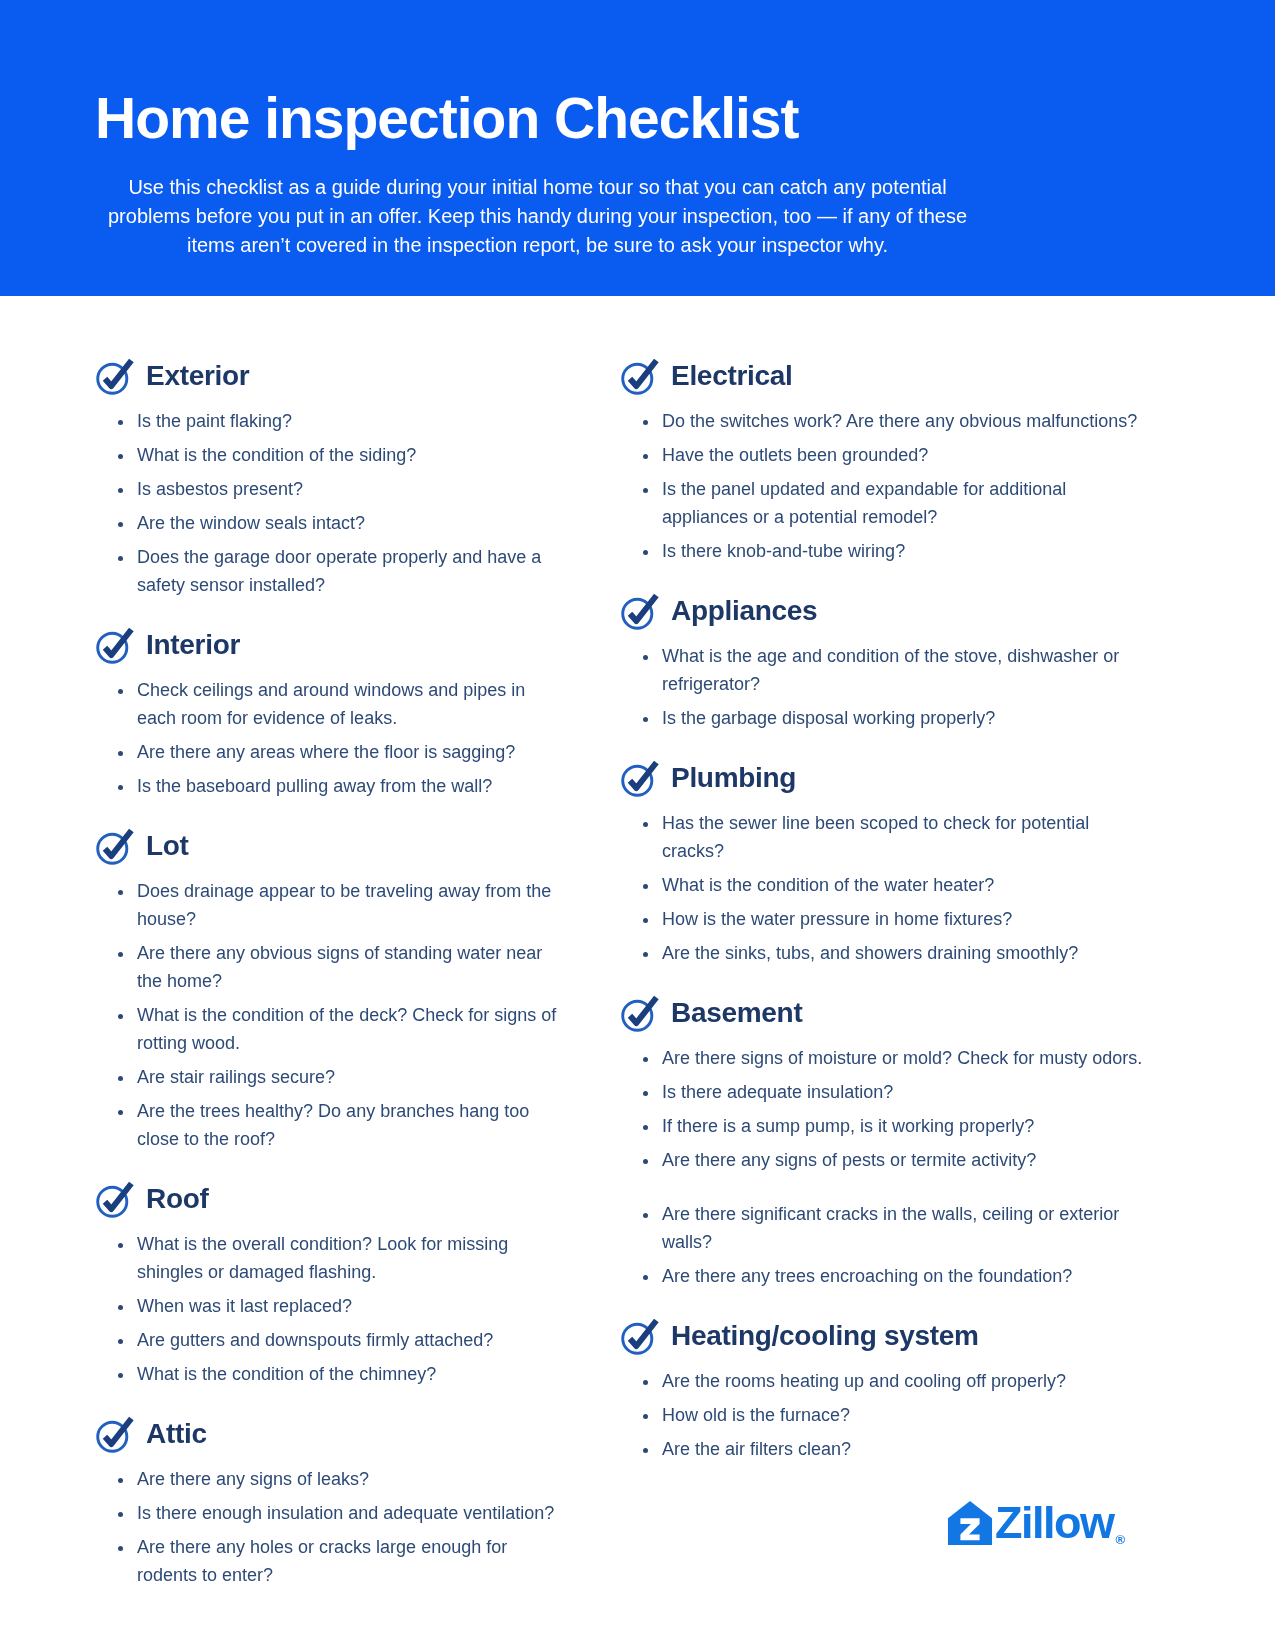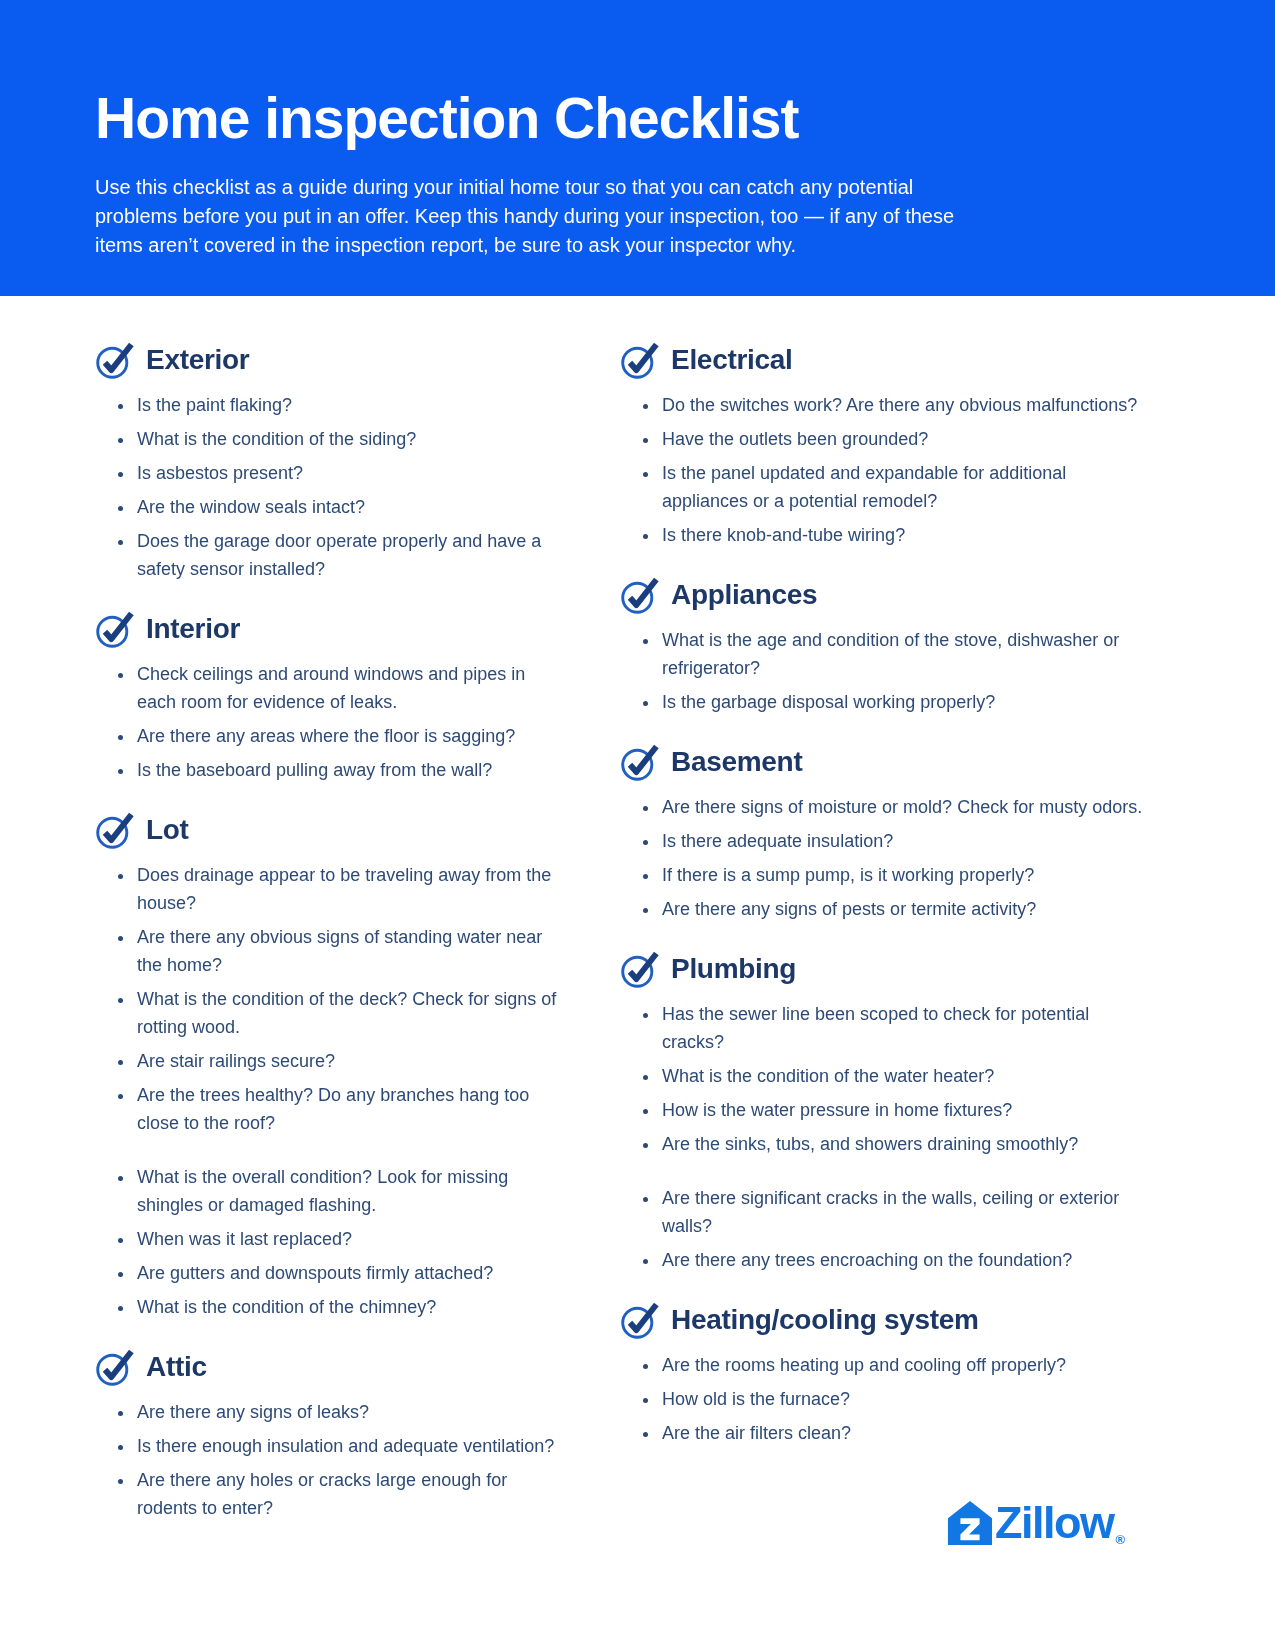--- a/index.html
+++ b/index.html
@@ -14,20 +14,21 @@
     overflow: hidden;
   }
 
   
   .banner {
     position: absolute;
     top: 0; left: 0;
     width: 100%;
     height: 296px;
     background: #0A5BF0;
+    text-align: center;
   }
   .banner-title {
     position: absolute;
     left: 95px;
     top: 88px;
     margin: 0;
     font-size: 57px;
     line-height: 60px;
     font-weight: bold;
     letter-spacing: -1px;
@@ -54,21 +55,21 @@
   }
   .col-left  { width: 470px; }
   .col-right { width: 525px; }
 
   .section { margin-bottom: 26px; }
 
   .sec-head {
     display: flex;
     align-items: center;
     gap: 11px;
-    margin: 0 0 11px 0;
+    margin: 16px 0 11px 0;
     font-size: 28px;
     font-weight: bold;
     letter-spacing: -0.3px;
     color: #1D3867;
   }
   .check-icon { flex: 0 0 auto; }
   .check-icon svg { display: block; width: 40px; height: 40px; }
 
   .section ul {
     margin: 0;
@@ -173,20 +174,29 @@
         <ul>
           <li>Does drainage appear to be traveling away from the house?</li>
           <li>Are there any obvious signs of standing water near the home?</li>
           <li>What is the condition of the deck? Check for signs of rotting wood.</li>
           <li>Are stair railings secure?</li>
           <li>Are the trees healthy? Do any branches hang too close to the roof?</li>
         </ul>
       </section>
 
       <section class="section">
+        <h2 class="sec-head">
+          <span class="check-icon">
+            <svg viewBox="0 0 44 44" xmlns="http://www.w3.org/2000/svg">
+              <circle cx="19" cy="25" r="16" fill="none" stroke="#2160C0" stroke-width="3.2"></circle>
+              <path d="M11 25 L18 33 L40 5" fill="none" stroke="#1A3E7E" stroke-width="6.5" stroke-linecap="butt" stroke-linejoin="round"></path>
+            </svg>
+          </span>
+          <span>Roof</span>
+        </h2>
         <ul>
           <li>What is the overall condition? Look for missing shingles or damaged flashing.</li>
           <li>When was it last replaced?</li>
           <li>Are gutters and downspouts firmly attached?</li>
           <li>What is the condition of the chimney?</li>
         </ul>
       </section>
 
       <section class="section">
         <h2 class="sec-head">
@@ -244,45 +254,45 @@
       </section>
 
       <section class="section">
         <h2 class="sec-head">
           <span class="check-icon">
             <svg viewBox="0 0 44 44" xmlns="http://www.w3.org/2000/svg">
               <circle cx="19" cy="25" r="16" fill="none" stroke="#2160C0" stroke-width="3.2"></circle>
               <path d="M11 25 L18 33 L40 5" fill="none" stroke="#1A3E7E" stroke-width="6.5" stroke-linecap="butt" stroke-linejoin="round"></path>
             </svg>
           </span>
+          <span>Plumbing</span>
+        </h2>
+        <ul>
+          <li>Has the sewer line been scoped to check for potential cracks?</li>
+          <li>What is the condition of the water heater?</li>
+          <li>How is the water pressure in home fixtures?</li>
+          <li>Are the sinks, tubs, and showers draining smoothly?</li>
+        </ul>
+      </section>
+
+      <section class="section">
+        <h2 class="sec-head">
+          <span class="check-icon">
+            <svg viewBox="0 0 44 44" xmlns="http://www.w3.org/2000/svg">
+              <circle cx="19" cy="25" r="16" fill="none" stroke="#2160C0" stroke-width="3.2"></circle>
+              <path d="M11 25 L18 33 L40 5" fill="none" stroke="#1A3E7E" stroke-width="6.5" stroke-linecap="butt" stroke-linejoin="round"></path>
+            </svg>
+          </span>
           <span>Basement</span>
         </h2>
         <ul>
           <li>Are there signs of moisture or mold? Check for musty odors.</li>
           <li>Is there adequate insulation?</li>
           <li>If there is a sump pump, is it working properly?</li>
           <li>Are there any signs of pests or termite activity?</li>
-        </ul>
-      </section>
-
-      <section class="section">
-        <h2 class="sec-head">
-          <span class="check-icon">
-            <svg viewBox="0 0 44 44" xmlns="http://www.w3.org/2000/svg">
-              <circle cx="19" cy="25" r="16" fill="none" stroke="#2160C0" stroke-width="3.2"></circle>
-              <path d="M11 25 L18 33 L40 5" fill="none" stroke="#1A3E7E" stroke-width="6.5" stroke-linecap="butt" stroke-linejoin="round"></path>
-            </svg>
-          </span>
-          <span>Plumbing</span>
-        </h2>
-        <ul>
-          <li>Has the sewer line been scoped to check for potential cracks?</li>
-          <li>What is the condition of the water heater?</li>
-          <li>How is the water pressure in home fixtures?</li>
-          <li>Are the sinks, tubs, and showers draining smoothly?</li>
         </ul>
       </section>
 
       <section class="section">
         <ul>
           <li>Are there significant cracks in the walls, ceiling or exterior walls?</li>
           <li>Are there any trees encroaching on the foundation?</li>
         </ul>
       </section>
 

